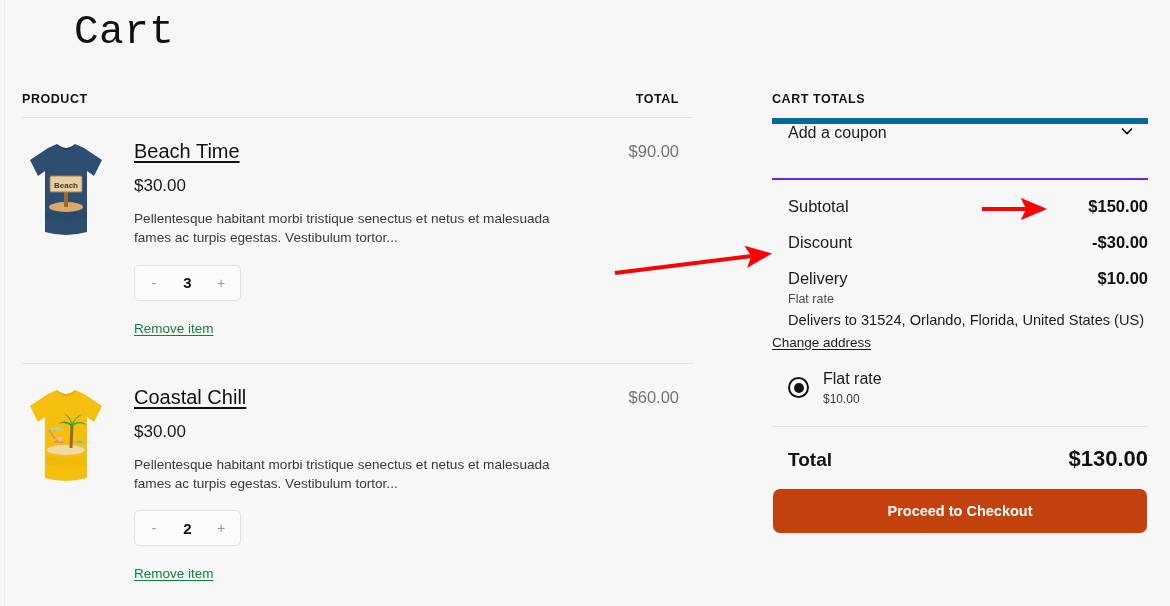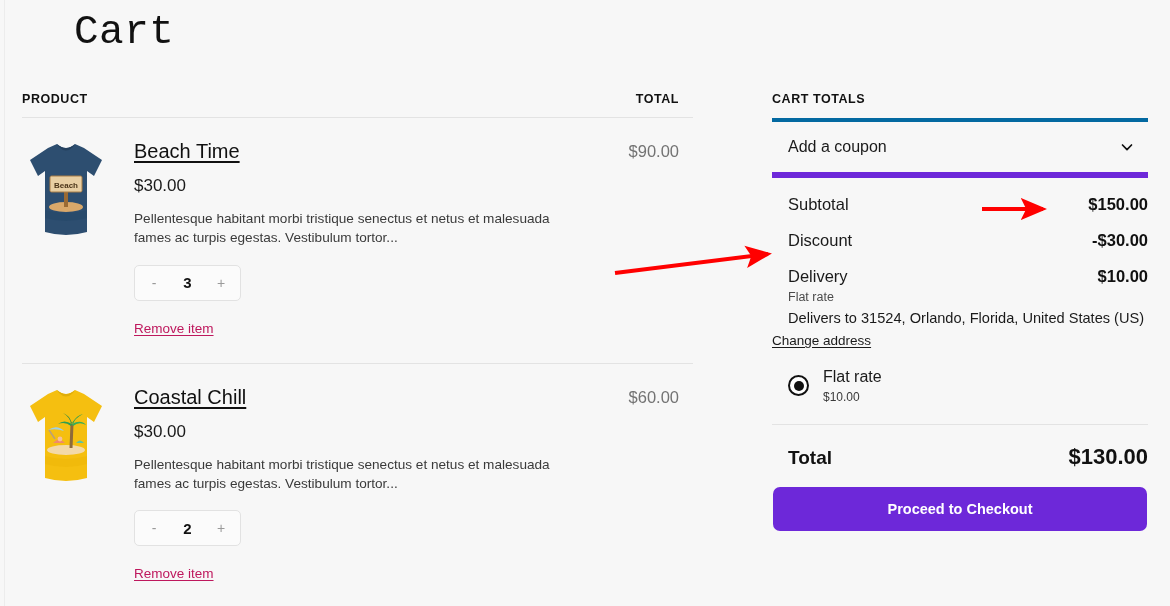--- a/index.html
+++ b/index.html
@@ -105,21 +105,21 @@
   }
   .qty-val {
     font-size: 15px;
     font-weight: bold;
     color: #111;
   }
   .remove-link {
     display: inline-block;
     margin-top: 20px;
     font-size: 13.5px;
-    color: #be185d;
+    color: #15803d;
     text-decoration: underline;
     text-underline-offset: 2px;
     cursor: pointer;
   }
   .line-total {
     flex: 0 0 120px;
     text-align: right;
     padding-right: 14px;
     font-size: 16.5px;
     color: #737373;
@@ -131,28 +131,28 @@
     position: absolute;
     left: 772px; top: 92px;
     width: 376px;
   }
   .totals-head {
     font-size: 12.5px;
     font-weight: bold;
     letter-spacing: 0.55px;
     color: #111;
     padding-bottom: 12px;
-    border-bottom: 4px solid #0369a1;
+    border-bottom: 6px solid #0369a1;
   }
   .coupon-row {
     height: 56px;
     display: flex;
-    align-items: center;
-    justify-content: space-between;
-    border-bottom: 6px solid #6d28d9;
+    align-items: flex-start;
+    justify-content: space-between;
+    border-bottom: 2px solid #6d28d9;
     padding: 0 2px 0 16px;
     cursor: pointer;
   }
   .coupon-label { font-size: 16px; color: #1a1a1a; }
   .chev {
     width: 14px; height: 14px;
     margin-right: 12px;
     display: block;
   }
 
@@ -222,21 +222,21 @@
     padding: 19px 0 0 16px;
   }
   .total-label { font-size: 19px; font-weight: bold; color: #111; }
   .total-val { font-size: 22px; font-weight: bold; color: #111; }
 
   .checkout-btn {
     margin-top: 17px;
     margin-left: 1px;
     width: 374px;
     height: 44px;
-    background: #6d28d9;
+    background: #c2410c;
     color: #ffffff;
     border: none;
     border-radius: 7px;
     font-family: "Liberation Sans", sans-serif;
     font-size: 14.5px;
     font-weight: bold;
     cursor: pointer;
   }
 
   

